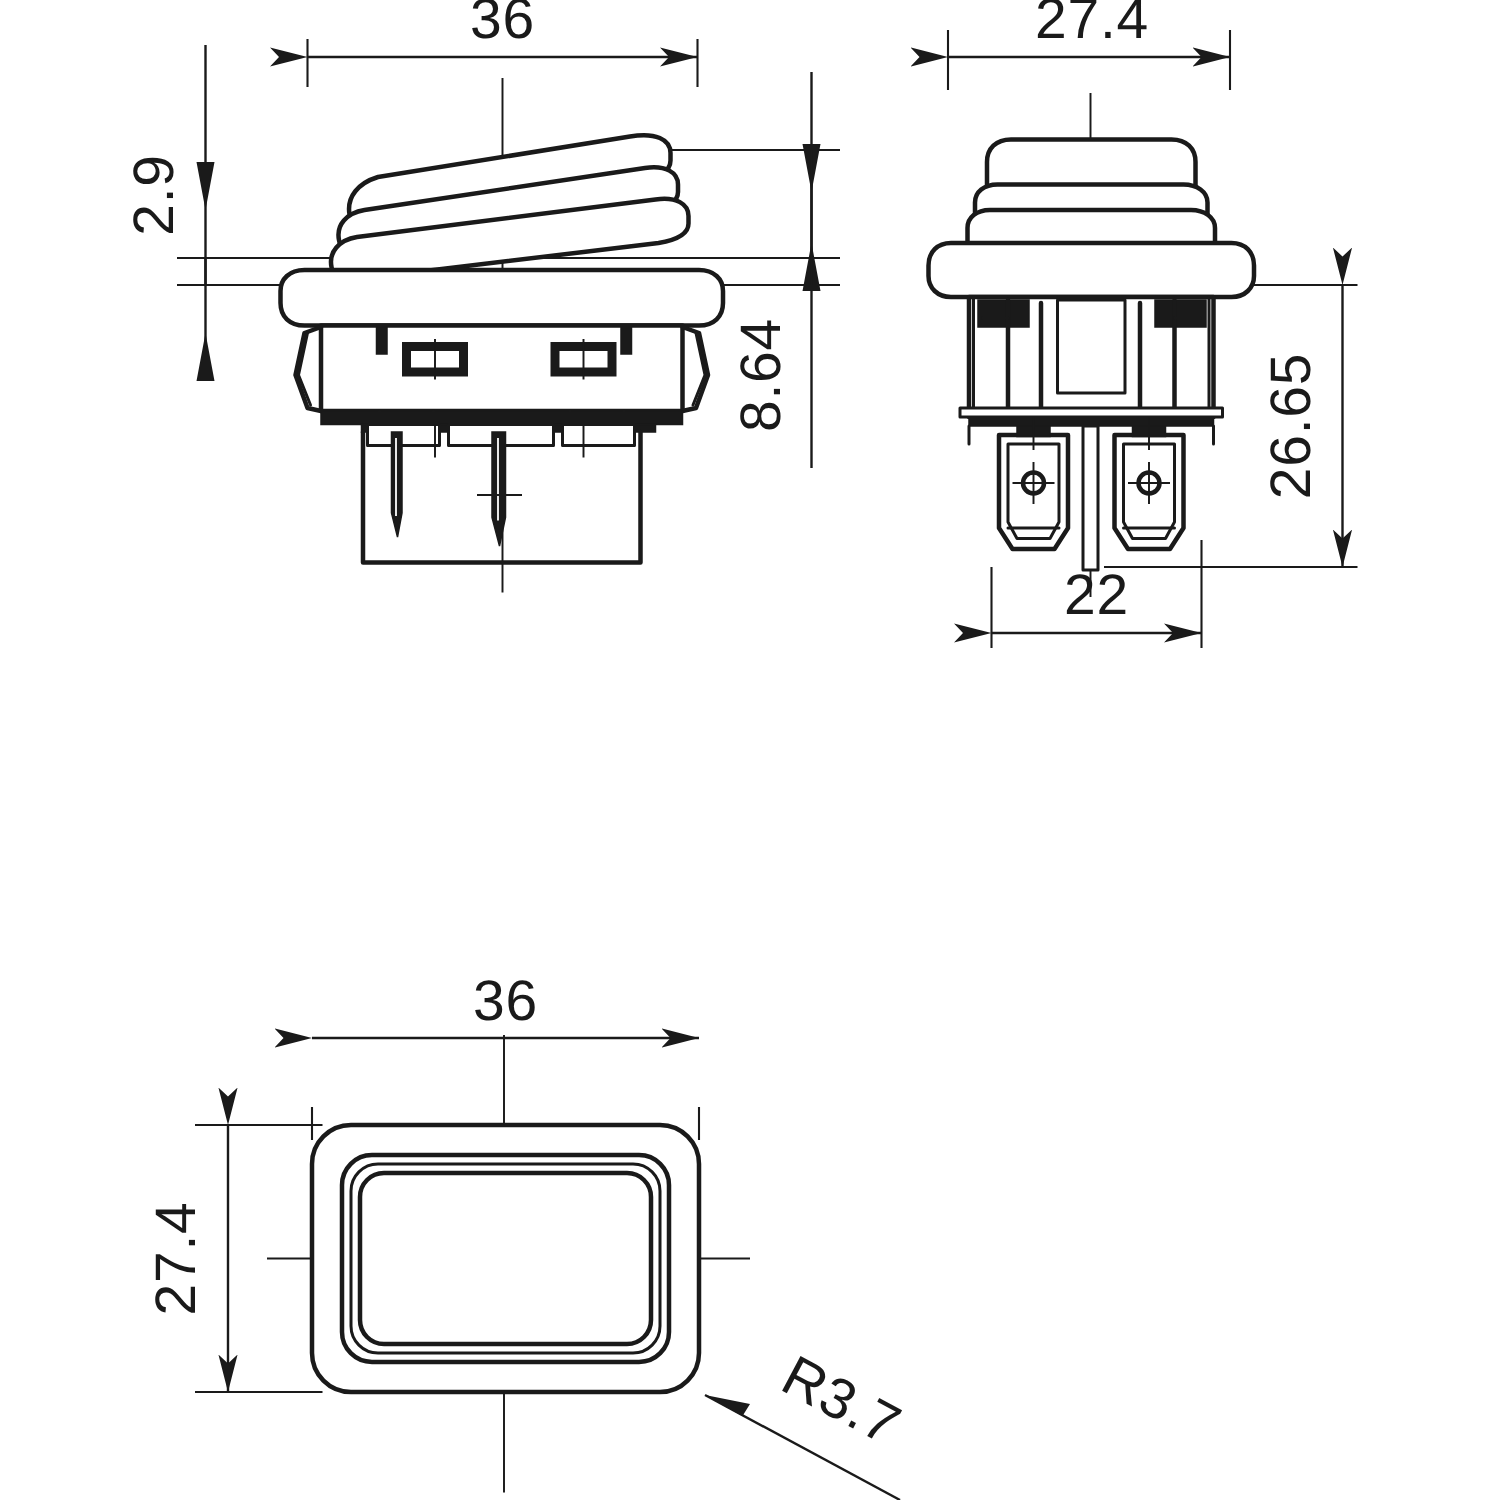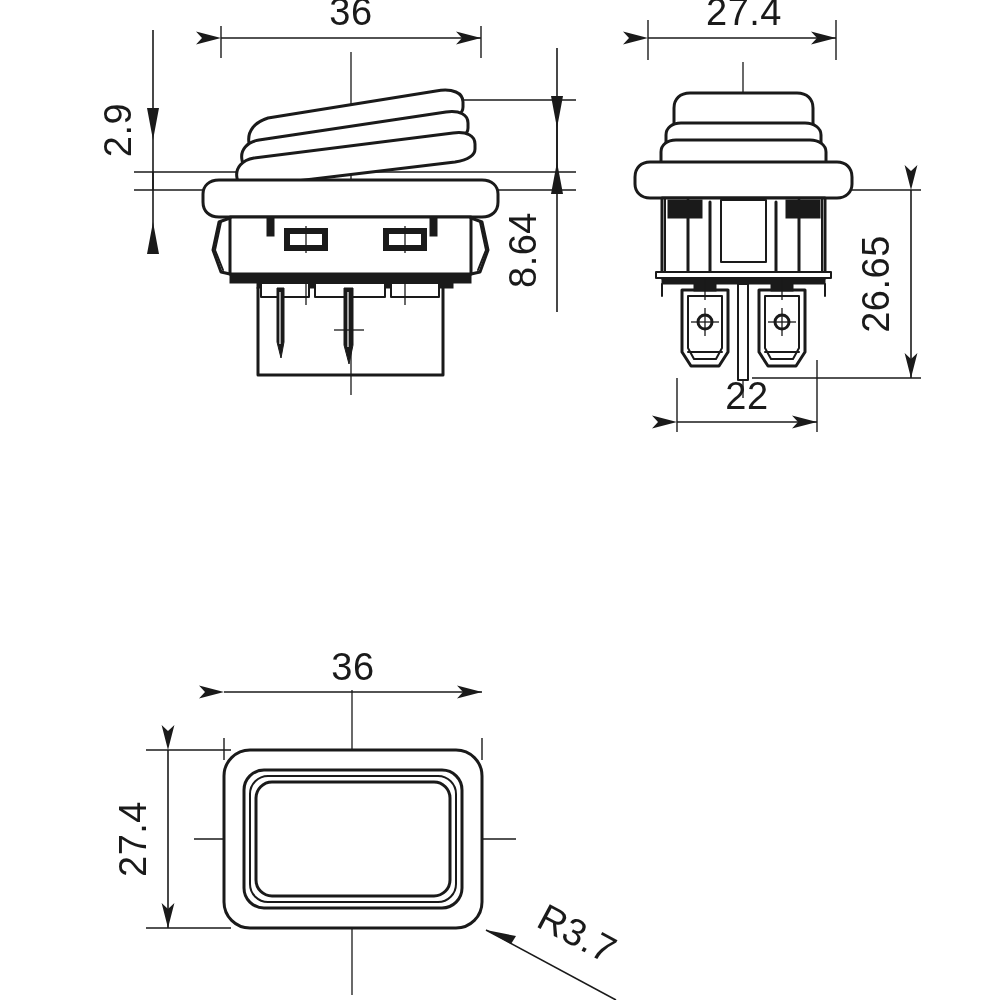--- a/index.html
+++ b/index.html
@@ -14,21 +14,20 @@
     font-family: "Liberation Sans", sans-serif;
     overflow: hidden;
     position: relative;
   }
   #drawing-root {
     position: absolute;
     left: 0;
     top: 0;
     width: 984px;
     height: 1000px;
-    padding-left: 16px;
   }
   svg.cad {
     display: block;
     width: 1000px;
     height: 1000px;
   }
   .dim-text {
     font-family: "Liberation Sans", sans-serif;
     font-size: 38px;
     fill: #1a1a1a;

